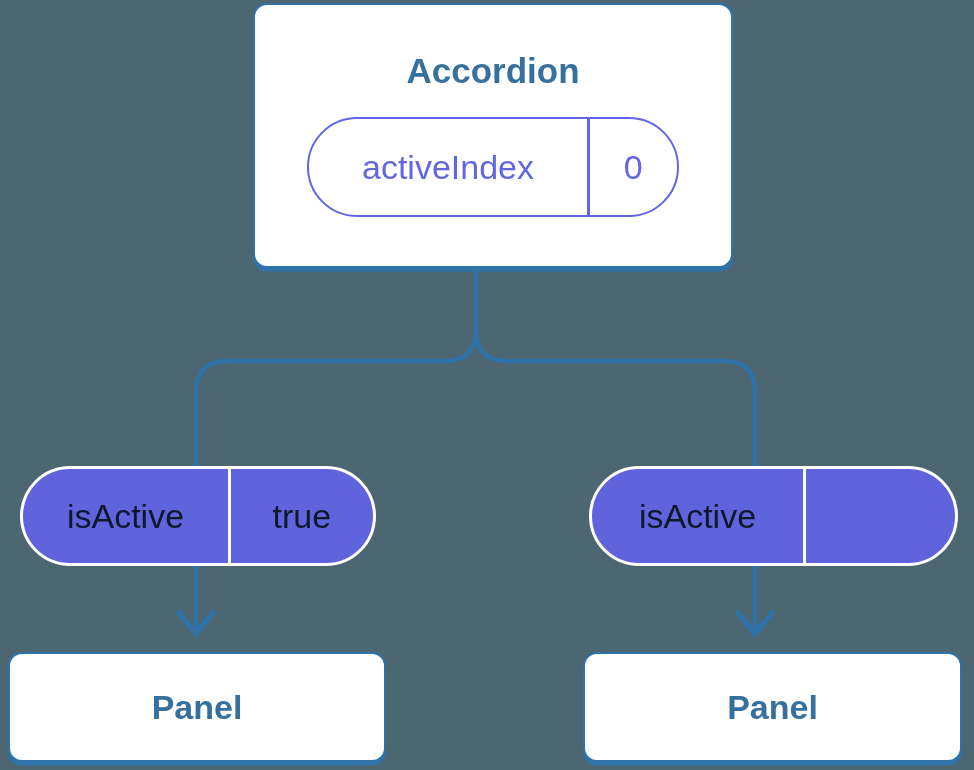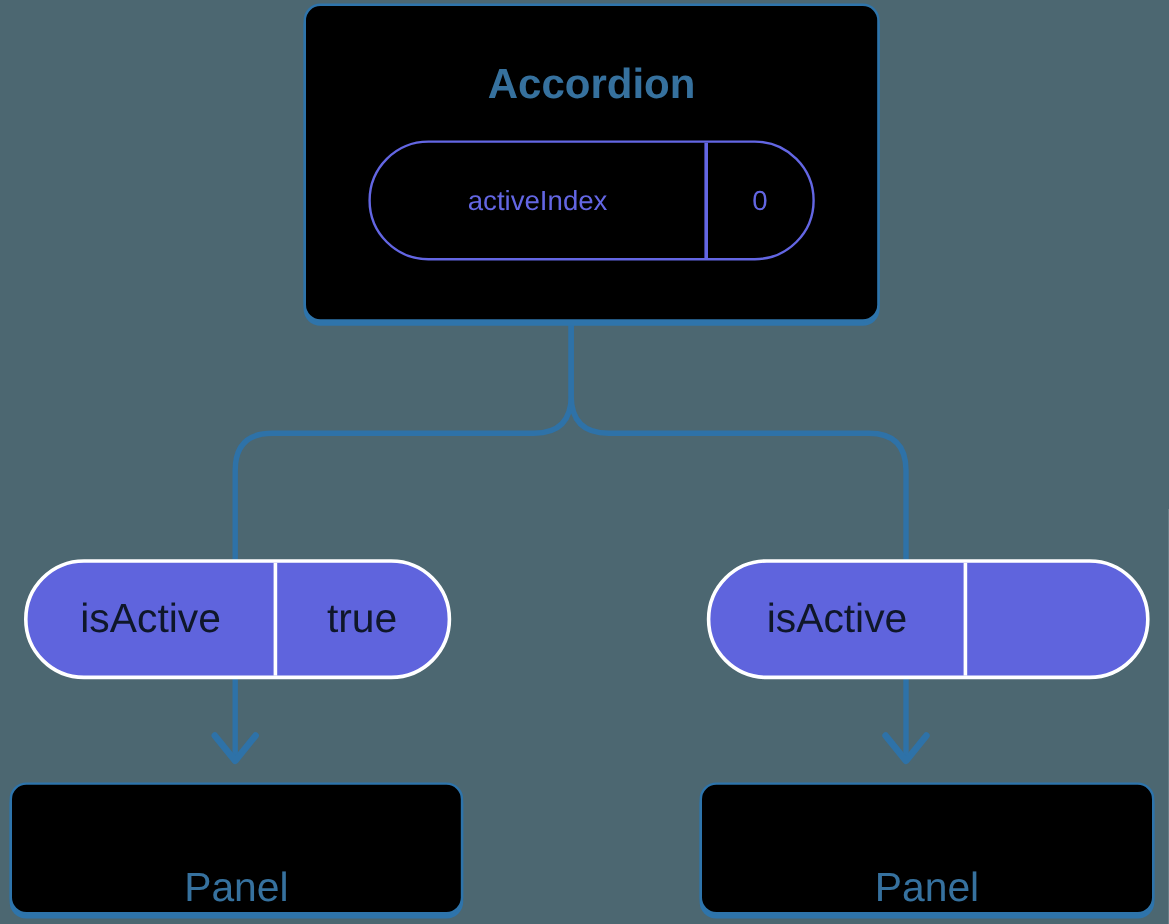--- a/index.html
+++ b/index.html
@@ -6,21 +6,21 @@
   .canvas {
     position: relative;
     width: 974px;
     height: 770px;
     background: #4C6771;
     overflow: hidden;
     font-family: "Liberation Sans", sans-serif;
   }
   .node {
     position: absolute;
-    background: #000000;
+    background: #ffffff;
     border: 2.5px solid #2E74AB;
     border-radius: 14px;
     box-shadow: 0 3.5px 0 #2E74AB;
     box-sizing: border-box;
   }
   .accordion-node { left: 253px; top: 3px; width: 480px; height: 265px; }
   .accordion-title {
     position: absolute;
     left: 0; right: 0; top: 46px;
     text-align: center;
@@ -31,21 +31,21 @@
   .state-pill {
     position: absolute;
     left: 52px; top: 112px;
     width: 372px; height: 100px;
     border: 2.5px solid #6366E3;
     border-radius: 60px;
     box-sizing: border-box;
     display: flex;
     align-items: stretch;
     color: #6366E3;
-    font-size: 23px;
+    font-size: 34px;
     background: transparent;
   }
   .state-pill .pill-name {
     width: 278px;
     display: flex; align-items: center; justify-content: center;
   }
   .state-pill .pill-divider { width: 2.5px; background: #6366E3; }
   .state-pill .pill-value {
     flex: 1;
     display: flex; align-items: center; justify-content: center;
@@ -74,23 +74,23 @@
   }
   .prop-pill-left  .pill-name { width: 205px; }
   .prop-pill-right .pill-name { width: 211px; }
   .prop-pill .pill-divider { width: 2.5px; background: #FFFFFF; }
   .prop-pill .pill-value {
     flex: 1;
     display: flex; align-items: center; justify-content: center;
   }
   .panel-node {
     top: 652px; height: 110px;
-    display: flex; align-items: flex-end; justify-content: center;
+    display: flex; align-items: center; justify-content: center;
     font-size: 34px;
-    font-weight: 400;
+    font-weight: 700;
     color: #36719E;
   }
   .panel-node-left  { left: 8px;   width: 378px; }
   .panel-node-right { left: 583px; width: 379px; }
 </style>
 </head>
 <body>
 
 <div class="canvas">
 

